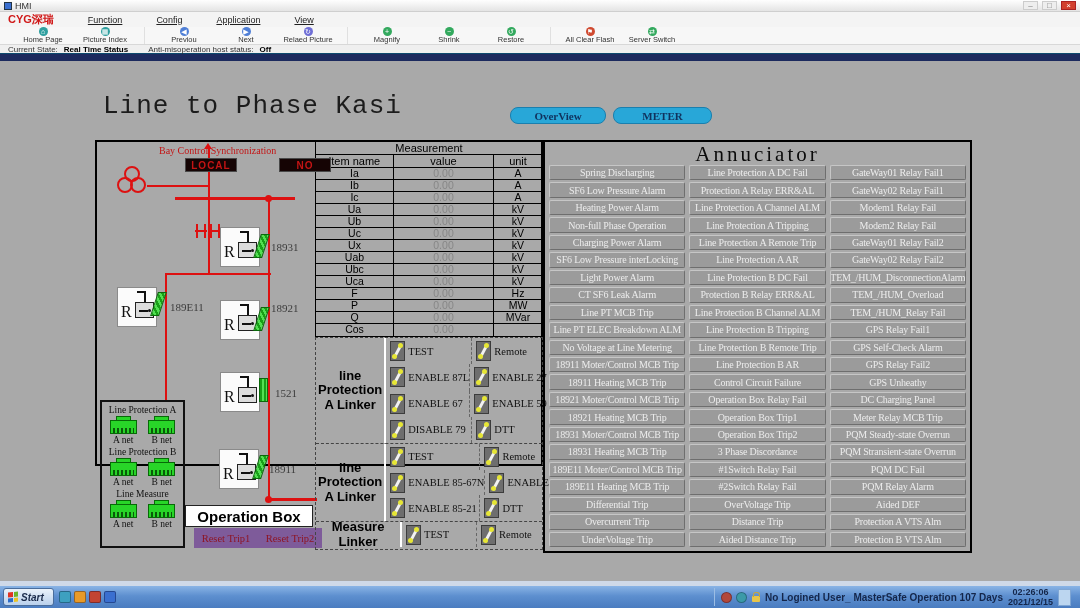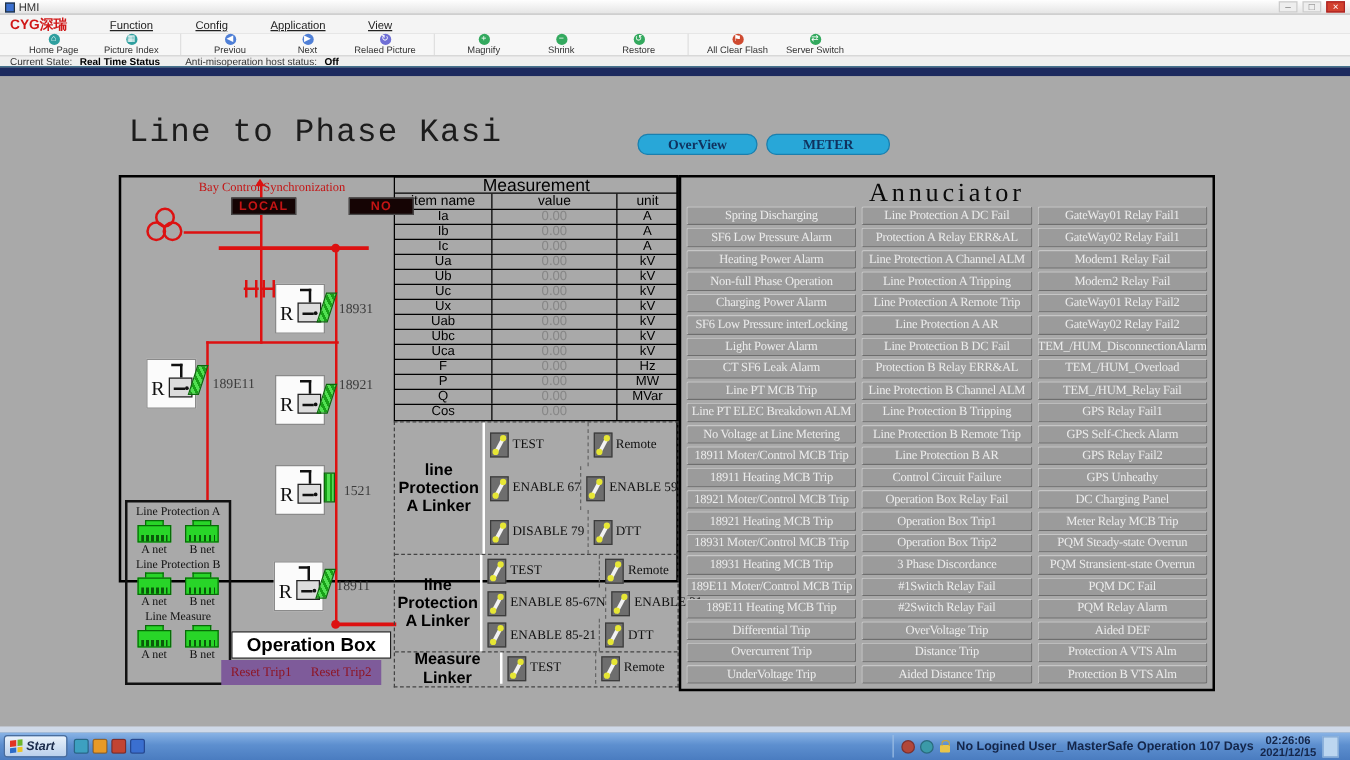--- a/index.html
+++ b/index.html
@@ -65,26 +65,26 @@
   .net-title { font:9.5px "Liberation Serif",serif; color:#111; white-space:nowrap; }
   .ports { display:flex; justify-content:space-around; margin-top:1px; }
   .port { display:flex; flex-direction:column; align-items:center; }
   .rj { position:relative; width:27px; height:18px; }
   .rj-top { position:absolute; left:6px; top:0; width:15px; height:5px; background:#28d528; border:1px solid #076a07; border-bottom:none; }
   .rj-body { position:absolute; left:0; top:4px; right:0; bottom:0; background:#28d528; border:1px solid #076a07; }
   .rj-teeth { position:absolute; left:3px; right:3px; bottom:1px; height:5px; background:repeating-linear-gradient(90deg,#0a5a0a 0 2px,#28d528 2px 4px); }
   .port-label { font:9.5px "Liberation Serif",serif; color:#111; margin-top:1px; }
 
   .op-box { position:absolute; left:88px; top:363px; width:128px; height:22px; background:#fff; border:1px solid #222; display:flex; align-items:center; justify-content:center; font:bold 15px "Liberation Sans",sans-serif; color:#000; white-space:nowrap; }
-  .op-btns { position:absolute; left:80px; top:386px; width:128px; height:20px; background:#7e5b9a; display:flex; }
+  .op-btns { position:absolute; left:97px; top:386px; width:128px; height:20px; background:#7e5b9a; display:flex; }
   .op-btn { flex:1; display:flex; align-items:center; justify-content:center; font:10.5px "Liberation Serif",serif; color:#8e1525; white-space:nowrap; }
 
   
   .meas { position:absolute; left:218px; top:-1px; width:228px; border:1px solid #000; font-family:"Liberation Sans",sans-serif; }
-  .meas-title { height:13px; border-bottom:1px solid #000; text-align:center; font-size:14px; line-height:13px; color:#000; }
+  .meas-title { height:13px; border-bottom:1px solid #000; text-align:center; font-size:11px; line-height:13px; color:#000; }
   .meas-sub, .meas-row { display:flex; }
   .meas-sub { height:13px; border-bottom:1px solid #000; font-size:11px; line-height:13px; }
   .meas-row { height:12px; border-bottom:1px solid #000; font-size:10.5px; line-height:11px; }
   .meas-row:last-child { border-bottom:none; }
   .mc { text-align:center; }
   .c0 { width:77px; } .c1 { width:100px; border-left:1px solid #000; } .c2 { flex:1; border-left:1px solid #000; }
   .val { color:#878787; }
 
   
   .linkers { position:absolute; left:218px; top:195px; width:228px; height:213px; display:flex; flex-direction:column; border:1px dashed #444; }
@@ -393,20 +393,38 @@
                 </div>
                 <span>TEST</span>
               </div>
               <div class="lcell rc">
                 <div class="sw">
                   <i></i>
                   <u class="d1"></u>
                   <u class="d2"></u>
                 </div>
                 <span>Remote</span>
+              </div>
+            </div>
+            <div class="linker-row">
+              <div class="lcell lc">
+                <div class="sw">
+                  <i></i>
+                  <u class="d1"></u>
+                  <u class="d2"></u>
+                </div>
+                <span>ENABLE 87L</span>
+              </div>
+              <div class="lcell rc">
+                <div class="sw">
+                  <i></i>
+                  <u class="d1"></u>
+                  <u class="d2"></u>
+                </div>
+                <span>ENABLE 27</span>
               </div>
             </div>
             <div class="linker-row">
               <div class="lcell lc">
                 <div class="sw">
                   <i></i>
                   <u class="d1"></u>
                   <u class="d2"></u>
                 </div>
                 <span>ENABLE 67</span>

